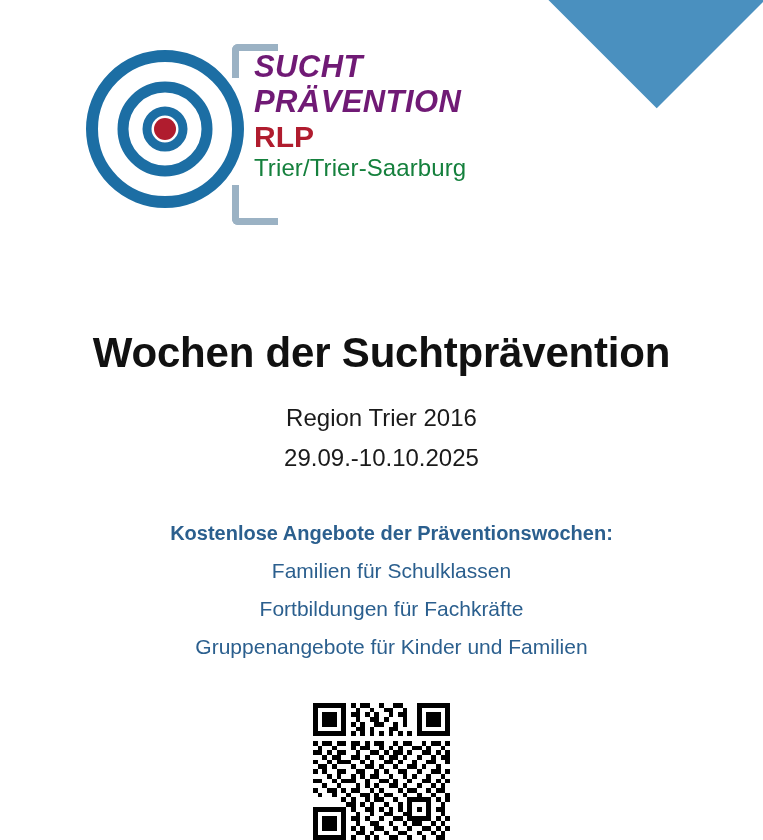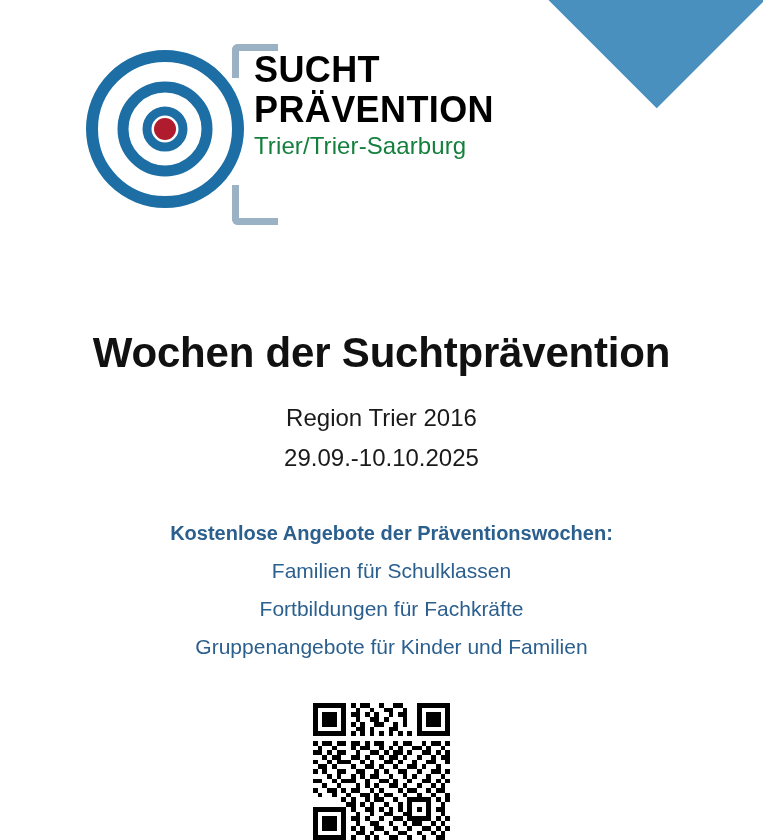--- a/index.html
+++ b/index.html
@@ -76,26 +76,27 @@
     height: 158px;
   }
 
   #logo-text {
     position: absolute;
     left: 168px;
     top: 20px;
     width: 420px;
   }
   .logo-line1, .logo-line2 {
-    color: #000000;
+    color: #701a75;
     font-weight: bold;
-    font-size: 36px;
+    font-size: 31px;
     letter-spacing: 0.4px;
     line-height: 1.12;
     font-family: "Liberation Sans", sans-serif;
+    font-style: italic;
   }
   .logo-line3 {
     color: #b01c2e;
     font-weight: bold;
     font-size: 30px;
     line-height: 1.1;
     margin-top: 1px;
   }
   .logo-line4 {
     color: #1c6ea4;
@@ -195,20 +196,21 @@
       <circle cx="79" cy="79" r="42" fill="none" stroke="#1c6ea4" stroke-width="11"></circle>
       <circle cx="79" cy="79" r="25" fill="none" stroke="#ffffff" stroke-width="8"></circle>
       <circle cx="79" cy="79" r="18" fill="none" stroke="#1c6ea4" stroke-width="9"></circle>
       <circle cx="79" cy="79" r="11" fill="#b01c2e"></circle>
     </svg>
   </div>
 
   <div id="logo-text">
     <div class="logo-line1">SUCHT</div>
     <div class="logo-line2">PRÄVENTION</div>
+    <div class="logo-line3">RLP</div>
     <div class="logo-line5">Trier/Trier-Saarburg</div>
   </div>
 </div>
 
 <div id="main-title">Wochen der Suchtprävention</div>
 <div id="subtitle-region">Region Trier 2016</div>
 <div id="subtitle-dates">29.09.-10.10.2025</div>
 
 <div id="offers">
   <div id="offers-heading">Kostenlose Angebote der Präventionswochen:</div>

